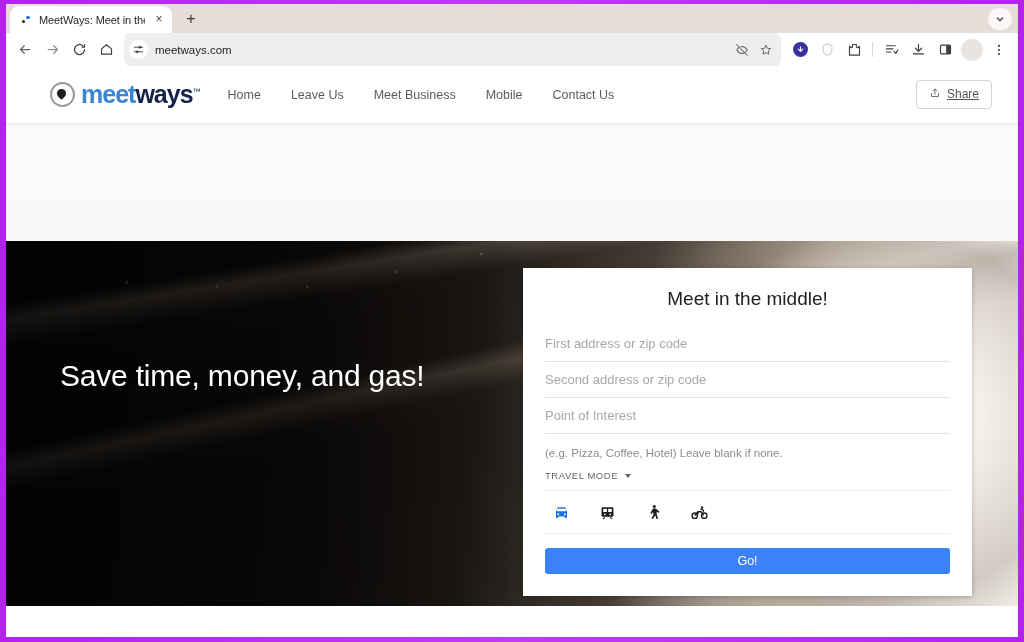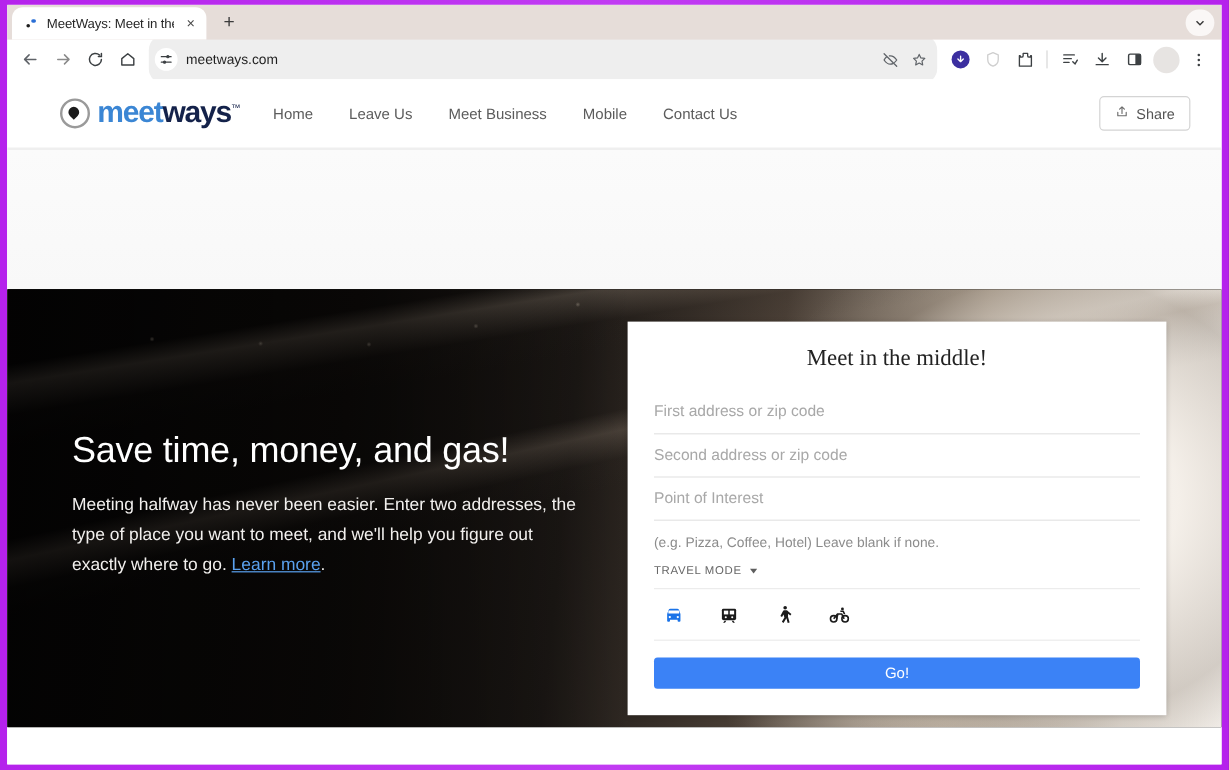--- a/index.html
+++ b/index.html
@@ -230,24 +230,25 @@
     text-decoration: none;
     white-space: nowrap;
   }
   .share-btn {
     border: 1px solid #d4d4d4;
     border-radius: 4px;
     padding: 6px 12px;
     font-size: 12px;
     color: #555555;
     display: flex;
-    align-items: flex-end;
+    align-items: flex-start;
     gap: 6px;
     background: #fff;
     white-space: nowrap;
+    text-decoration: underline;
   }
 
   
   .band {
     height: 117px;
     background: linear-gradient(180deg,#fbfbfb 0%,#f8f8f8 100%);
     border-top: 1px solid #efefef;
   }
 
   
@@ -322,21 +323,20 @@
     padding: 20px 22px 22px 22px;
     box-shadow: 0 1px 5px rgba(0,0,0,0.22);
     z-index: 5;
   }
   .card-title {
     text-align: center;
     font-size: 19px;
     color: #222222;
     font-weight: normal;
     margin-bottom: 16px;
-    font-family: Liberation Serif, serif;
   }
   .field {
     border-bottom: 1px solid #e4e4e4;
     padding: 8px 0 9px 0;
   }
   .field .ph {
     font-size: 13px;
     color: #a8a8a8;
   }
   .hint {
@@ -533,21 +533,20 @@
     </div>
 
     <div class="band"></div>
 
     <div class="hero">
       <div class="hero-photo"></div>
       <div class="hero-dark-veil"></div>
 
       <div class="hero-copy">
         <h1 class="hero-title">Save time, money, and gas!</h1>
-        <p class="hero-sub"><span>Meeting halfway has never been easier. Enter two addresses, the type of place you want to meet, and we'll help you figure out exactly where to go. </span><a href="#">Learn more</a><span>.</span></p>
       </div>
 
       <div class="card">
         <h2 class="card-title">Meet in the middle!</h2>
 
         <div class="field">
           <span class="ph">First address or zip code</span>
         </div>
         <div class="field">
           <span class="ph">Second address or zip code</span>

